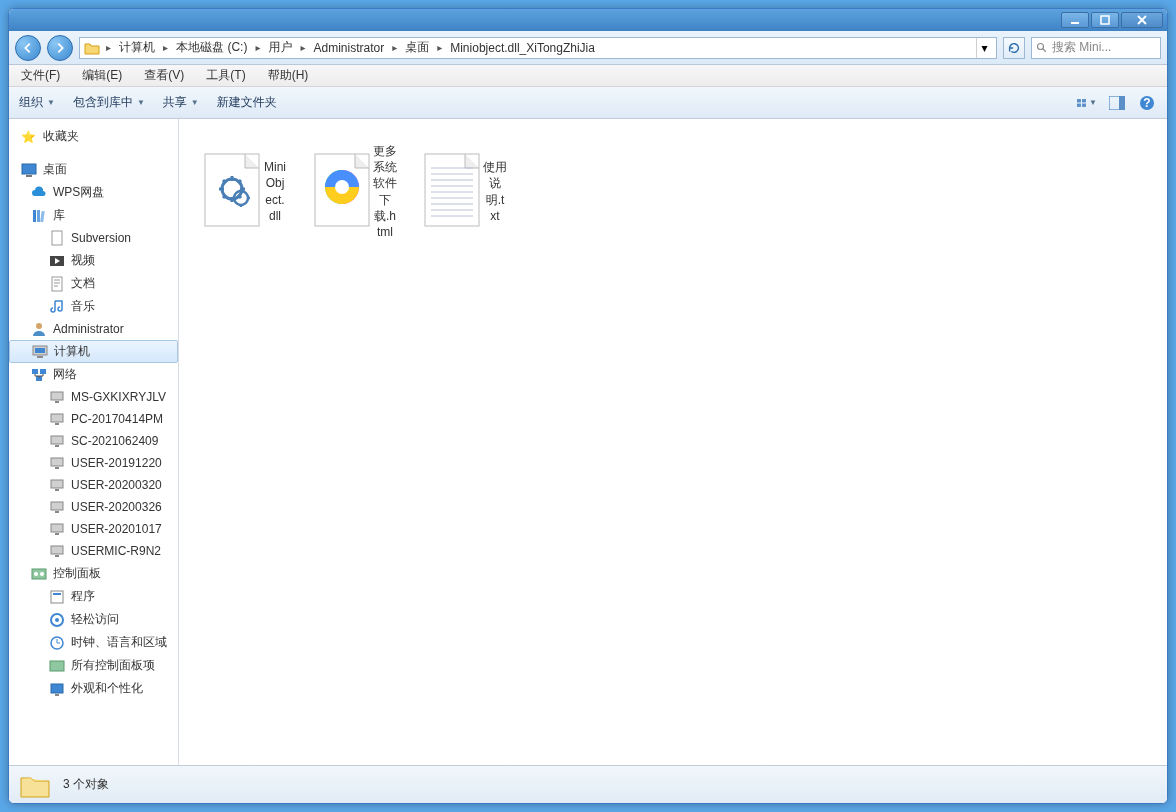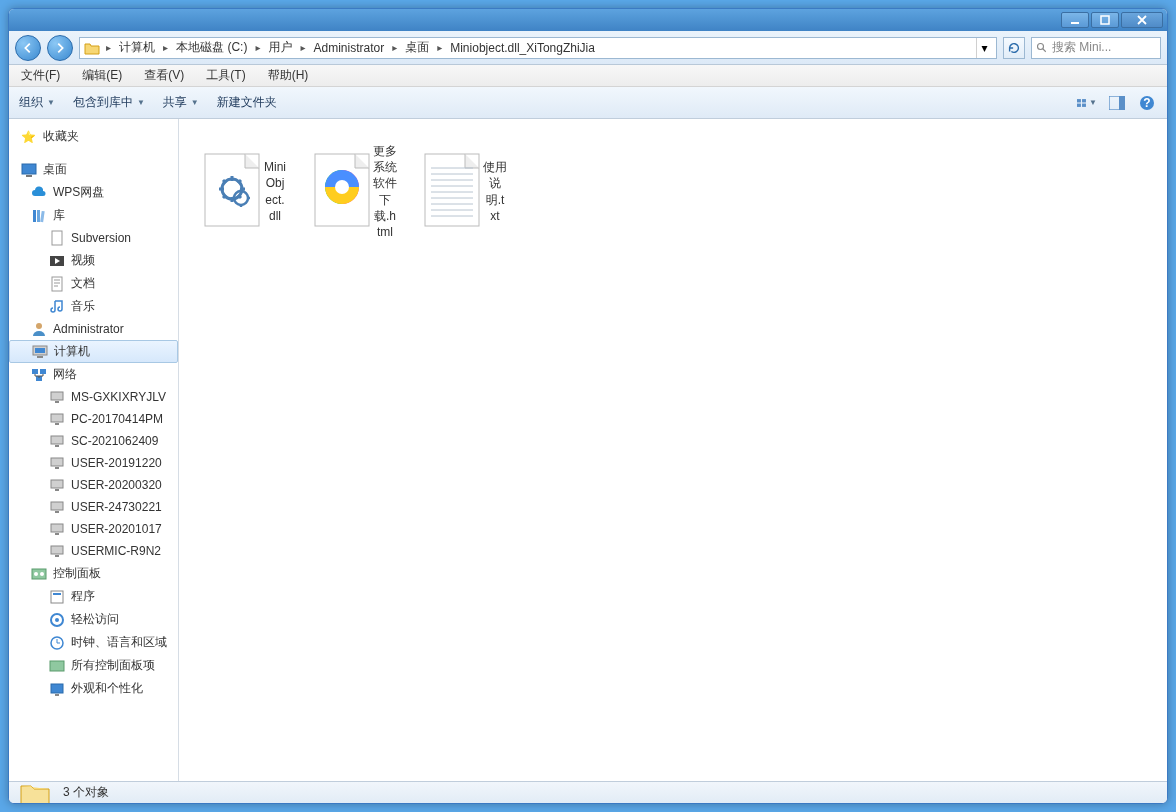--- a/index.html
+++ b/index.html
@@ -30,21 +30,21 @@
 .sidebar { width:170px; background:#fff; border-right:1px solid #d6dde5; overflow-y:auto; padding:6px 0; }
 .side-item { display:flex; align-items:center; gap:6px; padding:3px 6px 3px 12px; cursor:pointer; color:#333; white-space:nowrap; overflow:hidden; }
 .side-item.selected { background:linear-gradient(#eaf4ff,#d6e8fb); border:1px solid #a8c8e4; border-radius:2px; padding:2px 5px 2px 11px; }
 .side-item.l1 { padding-left:22px; }
 .side-item.l2 { padding-left:40px; }
 .side-icon { width:16px; height:16px; display:flex; align-items:center; justify-content:center; flex-shrink:0; }
 .content { flex:1; background:#fff; padding:14px 20px; display:flex; flex-wrap:wrap; align-content:flex-start; gap:6px 20px; }
 .file-item { width:90px; display:flex; flex-direction:row; align-items:center; padding:6px 2px; cursor:pointer; text-align:center; }
 .file-icon { width:70px; height:78px; display:flex; align-items:center; justify-content:center; }
 .file-label { color:#333; line-height:1.35; margin-top:4px; word-break:break-all; }
-.statusbar { height:22px; background:linear-gradient(#f1f6fb,#e2ecf6); border-top:1px solid #c0cddb; display:flex; align-items:center; padding:0 10px; gap:14px; }
+.statusbar { height:38px; background:linear-gradient(#f1f6fb,#e2ecf6); border-top:1px solid #c0cddb; display:flex; align-items:center; padding:0 10px; gap:14px; }
 .status-icon { width:30px; height:28px; }
 .status-text { color:#333; }
 </style>
 </head>
 <body>
 
 <div class="window">
   <div class="titlebar">
     <div class="tb-btn">
         <svg viewBox="0 0 10 10">
@@ -299,21 +299,21 @@
           </span>
           <span>USER-20200320</span>
         </div>
       <div class="side-item l2">
           <span class="side-icon">
             <svg width="16" height="16" viewBox="0 0 16 16">
               <rect x="2" y="3" width="12" height="8" fill="#d0d0d0" stroke="#888"></rect>
               <rect x="6" y="12" width="4" height="2" fill="#888"></rect>
             </svg>
           </span>
-          <span>USER-24730221</span>
+          <span>USER-20200326</span>
         </div>
       <div class="side-item l2">
           <span class="side-icon">
             <svg width="16" height="16" viewBox="0 0 16 16">
               <rect x="2" y="3" width="12" height="8" fill="#d0d0d0" stroke="#888"></rect>
               <rect x="6" y="12" width="4" height="2" fill="#888"></rect>
             </svg>
           </span>
           <span>USER-20201017</span>
         </div>

